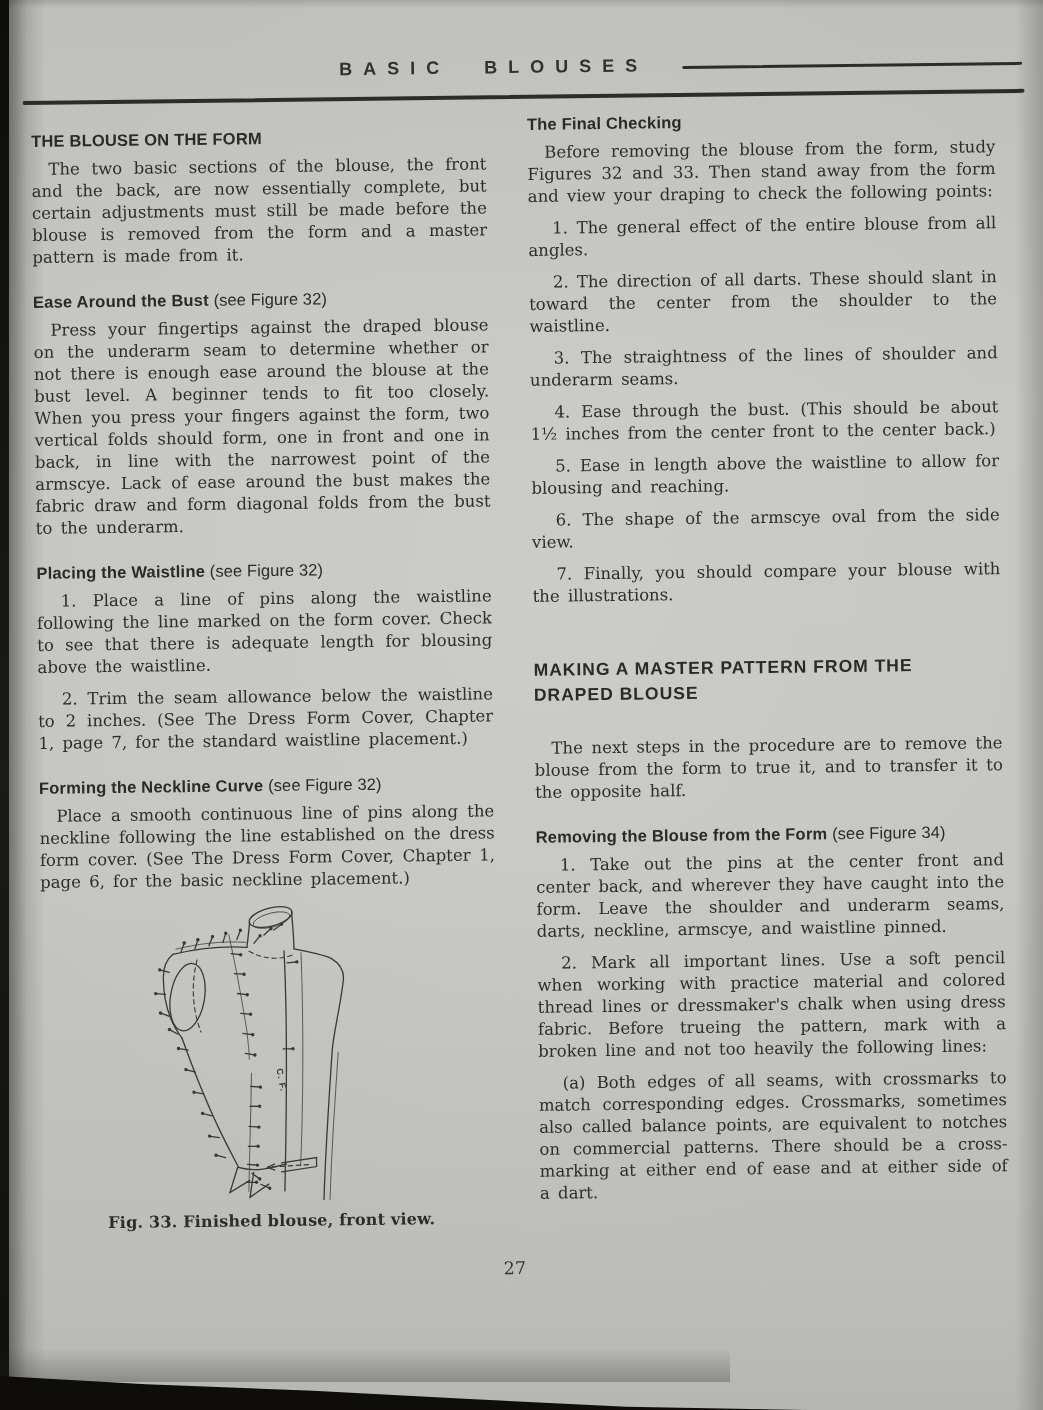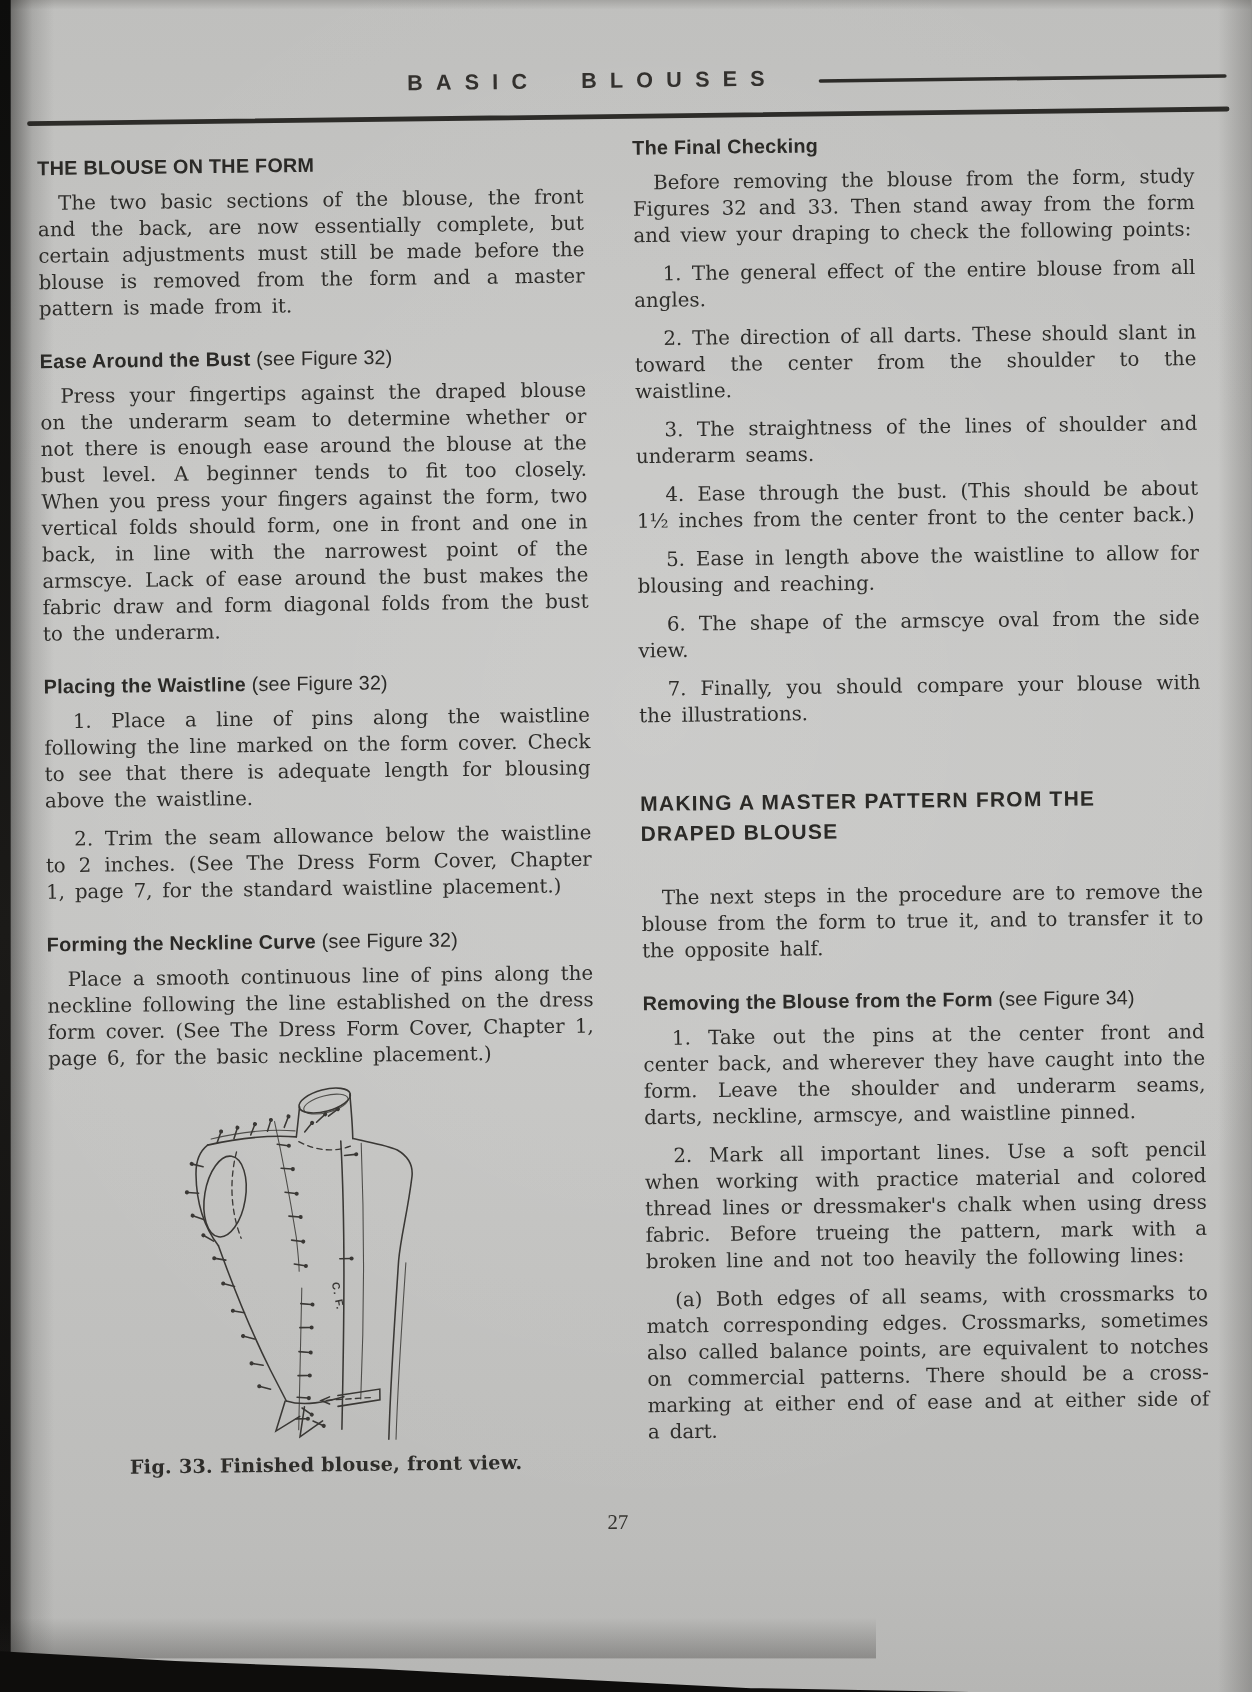--- a/index.html
+++ b/index.html
@@ -66,21 +66,21 @@
   .fig-art .pinhead{fill:#3a3835;stroke:none;}
   .fig-art text{fill:#3a3835;stroke:none;font-family:"Liberation Sans",sans-serif;font-size:9px;font-weight:700;letter-spacing:1px;}
   figcaption{
     margin-top:10px;text-align:center;
     font-size:16px;font-weight:600;color:#2e2d2a;
     letter-spacing:.2px;
   }
 
   .page-number{
     position:absolute;top:1258px;left:468px;width:80px;
-    text-align:center;font-size:17.5px;color:#34332f;font-family:Liberation Serif, serif;
+    text-align:center;font-size:17.5px;color:#34332f;
   }
 
   
   .edge{position:absolute;pointer-events:none;}
   .edge-left-black{left:0;top:0;width:9px;height:100%;background:linear-gradient(180deg,#0d0d0c,#1b1a18 55%,#100f0e);}
   .edge-left-shadow{left:9px;top:0;width:36px;height:100%;background:linear-gradient(90deg,rgba(32,31,29,.50),rgba(32,31,29,.14) 50%,rgba(32,31,29,0));}
   .edge-right-shadow{right:0;top:0;width:28px;height:100%;background:linear-gradient(270deg,rgba(58,56,53,.28),rgba(58,56,53,0));}
   .edge-top-shadow{top:0;left:0;width:100%;height:8px;background:linear-gradient(180deg,rgba(70,68,64,.22),rgba(70,68,64,0));}
   .edge-bottom-fade{bottom:28px;left:0;width:70%;height:34px;background:linear-gradient(180deg,rgba(40,38,36,0),rgba(40,38,36,.30));}
   .edge-bottom-black{

